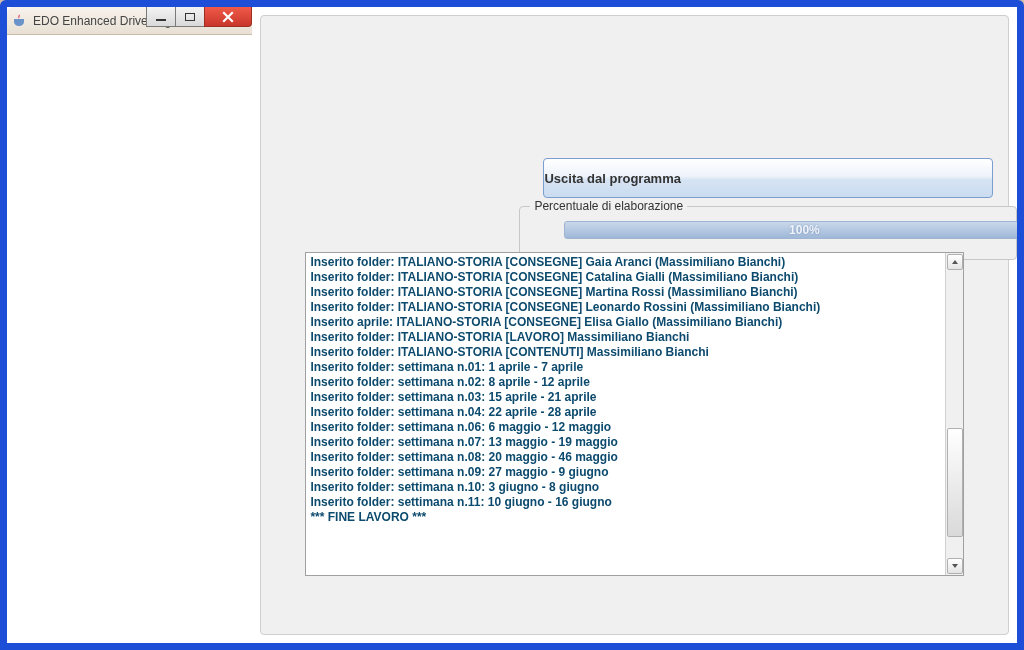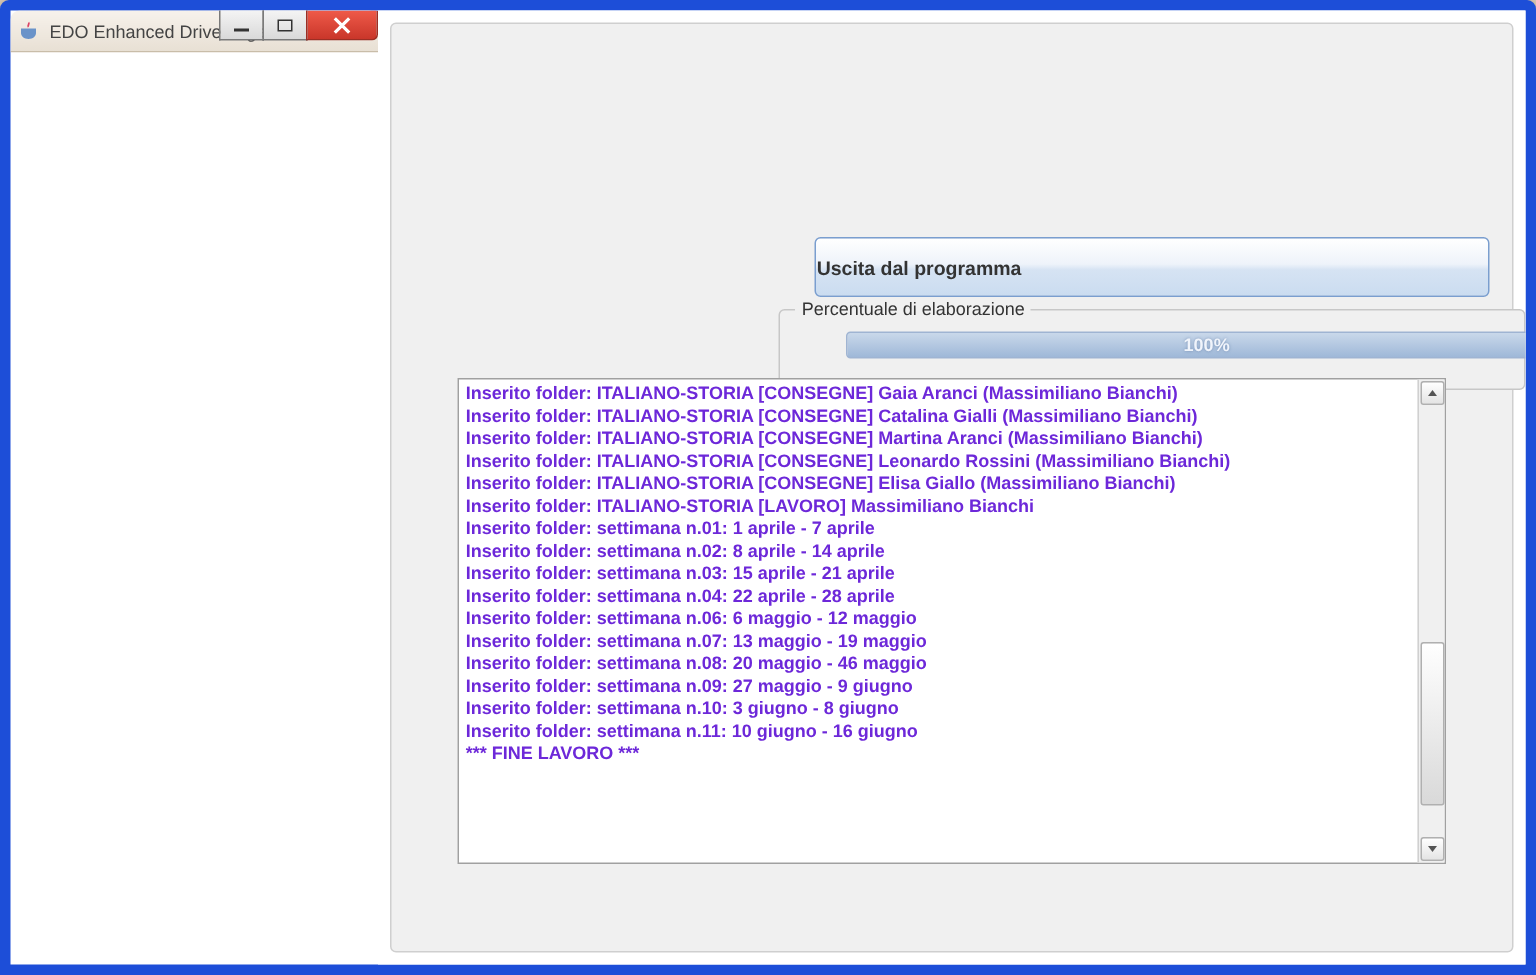--- a/index.html
+++ b/index.html
@@ -128,21 +128,21 @@
     border: 1px solid #a0a0a0;
     background: #fff;
     display: flex;
   }
   .log-area {
     flex: 1;
     overflow: hidden;
     padding: 2px 4px;
     font-family: Tahoma, Arial, sans-serif;
     font-size: 12px;
-    color: #6d28d9;
+    color: #0c4a6e;
     font-weight: bold;
     line-height: 15px;
   }
   .log-area div { white-space: nowrap; }
   .scrollbar {
     width: 18px;
     border-left: 1px solid #d0d0d0;
     background: #f0f0f0;
     display: flex;
     flex-direction: column;
@@ -202,26 +202,27 @@
         <span class="legend">Percentuale di elaborazione</span>
         <div class="progress-bar">
           <span>100%</span>
         </div>
       </div>
 
       <div class="log-wrap">
         <div class="log-area" id="log-area">
             <div>Inserito folder: ITALIANO-STORIA [CONSEGNE] Gaia Aranci (Massimiliano Bianchi)</div>
             <div>Inserito folder: ITALIANO-STORIA [CONSEGNE] Catalina Gialli (Massimiliano Bianchi)</div>
-            <div>Inserito folder: ITALIANO-STORIA [CONSEGNE] Martina Aranci (Massimiliano Bianchi)</div>
+            <div>Inserito folder: ITALIANO-STORIA [CONSEGNE] Martina Rossi (Massimiliano Bianchi)</div>
             <div>Inserito folder: ITALIANO-STORIA [CONSEGNE] Leonardo Rossini (Massimiliano Bianchi)</div>
-            <div>Inserito folder: ITALIANO-STORIA [CONSEGNE] Elisa Giallo (Massimiliano Bianchi)</div>
+            <div>Inserito aprile: ITALIANO-STORIA [CONSEGNE] Elisa Giallo (Massimiliano Bianchi)</div>
             <div>Inserito folder: ITALIANO-STORIA [LAVORO] Massimiliano Bianchi</div>
+            <div>Inserito folder: ITALIANO-STORIA [CONTENUTI] Massimiliano Bianchi</div>
             <div>Inserito folder: settimana n.01: 1 aprile - 7 aprile</div>
-            <div>Inserito folder: settimana n.02: 8 aprile - 14 aprile</div>
+            <div>Inserito folder: settimana n.02: 8 aprile - 12 aprile</div>
             <div>Inserito folder: settimana n.03: 15 aprile - 21 aprile</div>
             <div>Inserito folder: settimana n.04: 22 aprile - 28 aprile</div>
             <div>Inserito folder: settimana n.06: 6 maggio - 12 maggio</div>
             <div>Inserito folder: settimana n.07: 13 maggio - 19 maggio</div>
             <div>Inserito folder: settimana n.08: 20 maggio - 46 maggio</div>
             <div>Inserito folder: settimana n.09: 27 maggio - 9 giugno</div>
             <div>Inserito folder: settimana n.10: 3 giugno - 8 giugno</div>
             <div>Inserito folder: settimana n.11: 10 giugno - 16 giugno</div>
             <div>*** FINE LAVORO ***</div>
           </div>

